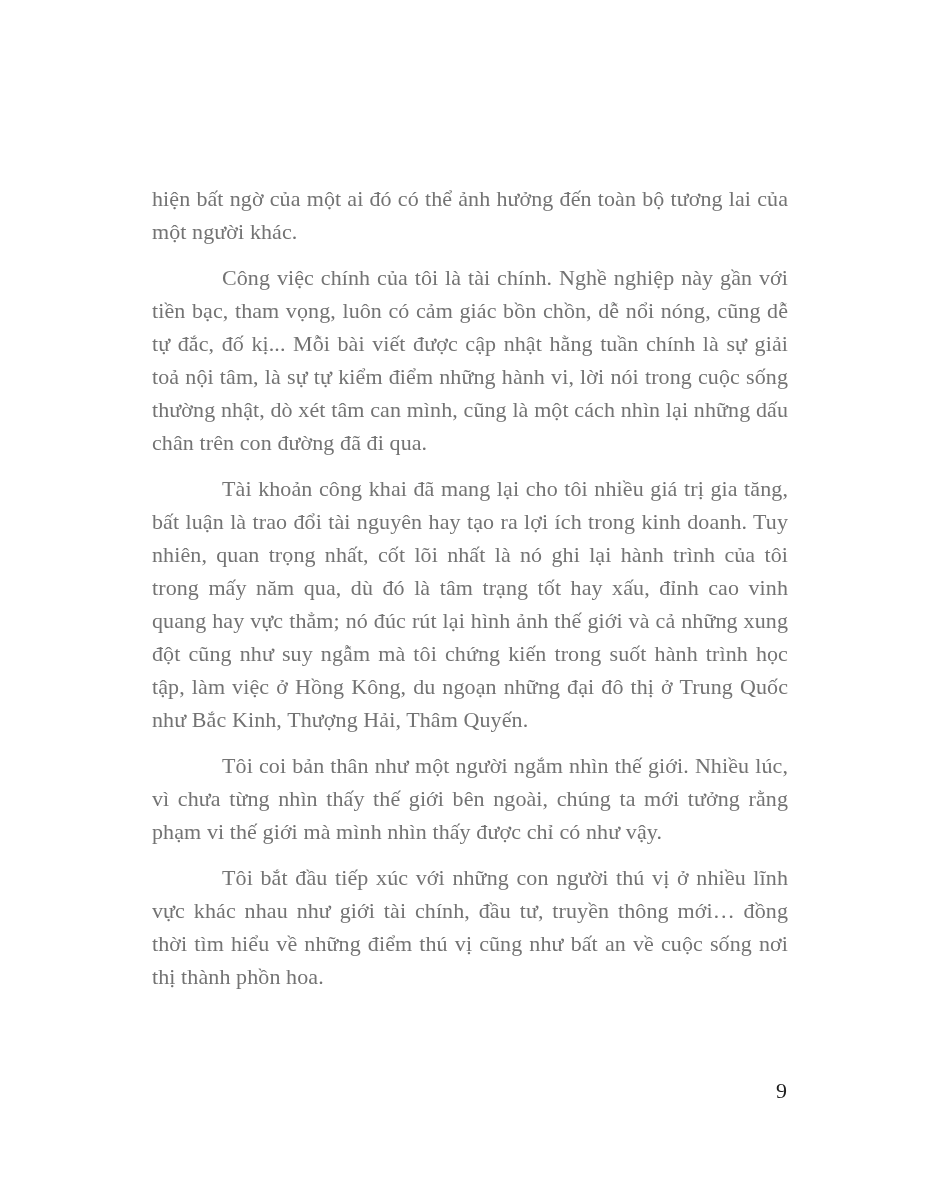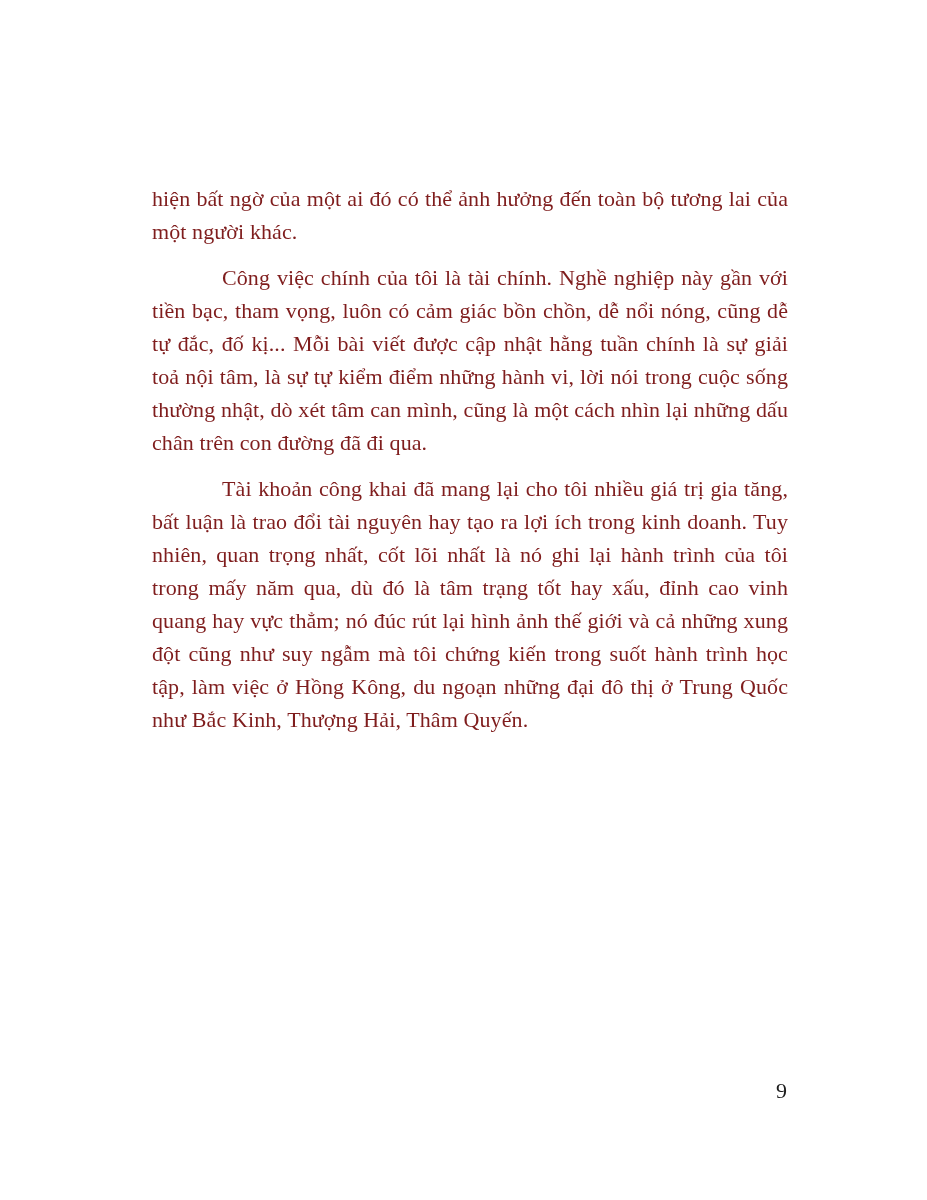--- a/index.html
+++ b/index.html
@@ -21,21 +21,21 @@
     position: absolute;
     left: 152px;
     top: 182px;
     width: 636px;
   }
   .text-block p {
     font-size: 22px;
     line-height: 33px;
     text-align: justify;
     margin-bottom: 13px;
-    color: #7f1d1d;
+    color: #737373;
     letter-spacing: 0.1px;
   }
   .text-block p.indent {
     text-indent: 70px;
   }
   .page-number {
     position: absolute;
     right: 140px;
     top: 1078px;
     font-size: 22px;
@@ -43,15 +43,17 @@
   }
 </style>
 </head>
 <body>
 
 <div class="page">
   <div class="text-block">
       <p>hiện bất ngờ của một ai đó có thể ảnh hưởng đến toàn bộ tương lai của một người khác.</p>
       <p class="indent">Công việc chính của tôi là tài chính. Nghề nghiệp này gần với tiền bạc, tham vọng, luôn có cảm giác bồn chồn, dễ nổi nóng, cũng dễ tự đắc, đố kị... Mỗi bài viết được cập nhật hằng tuần chính là sự giải toả nội tâm, là sự tự kiểm điểm những hành vi, lời nói trong cuộc sống thường nhật, dò xét tâm can mình, cũng là một cách nhìn lại những dấu chân trên con đường đã đi qua.</p>
       <p class="indent">Tài khoản công khai đã mang lại cho tôi nhiều giá trị gia tăng, bất luận là trao đổi tài nguyên hay tạo ra lợi ích trong kinh doanh. Tuy nhiên, quan trọng nhất, cốt lõi nhất là nó ghi lại hành trình của tôi trong mấy năm qua, dù đó là tâm trạng tốt hay xấu, đỉnh cao vinh quang hay vực thẳm; nó đúc rút lại hình ảnh thế giới và cả những xung đột cũng như suy ngẫm mà tôi chứng kiến trong suốt hành trình học tập, làm việc ở Hồng Kông, du ngoạn những đại đô thị ở Trung Quốc như Bắc Kinh, Thượng Hải, Thâm Quyến.</p>
+      <p class="indent">Tôi coi bản thân như một người ngắm nhìn thế giới. Nhiều lúc, vì chưa từng nhìn thấy thế giới bên ngoài, chúng ta mới tưởng rằng phạm vi thế giới mà mình nhìn thấy được chỉ có như vậy.</p>
+      <p class="indent">Tôi bắt đầu tiếp xúc với những con người thú vị ở nhiều lĩnh vực khác nhau như giới tài chính, đầu tư, truyền thông mới… đồng thời tìm hiểu về những điểm thú vị cũng như bất an về cuộc sống nơi thị thành phồn hoa.</p>
     </div>
   <div class="page-number">9</div>
 </div>
 
 </body></html>

